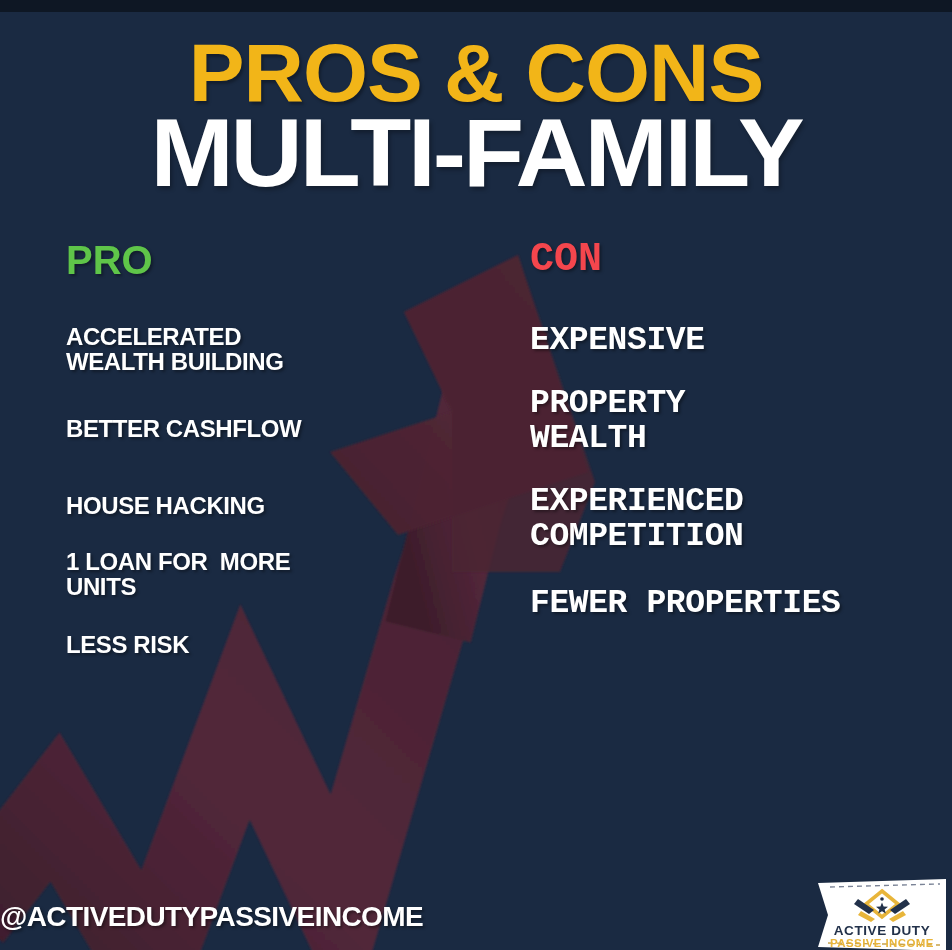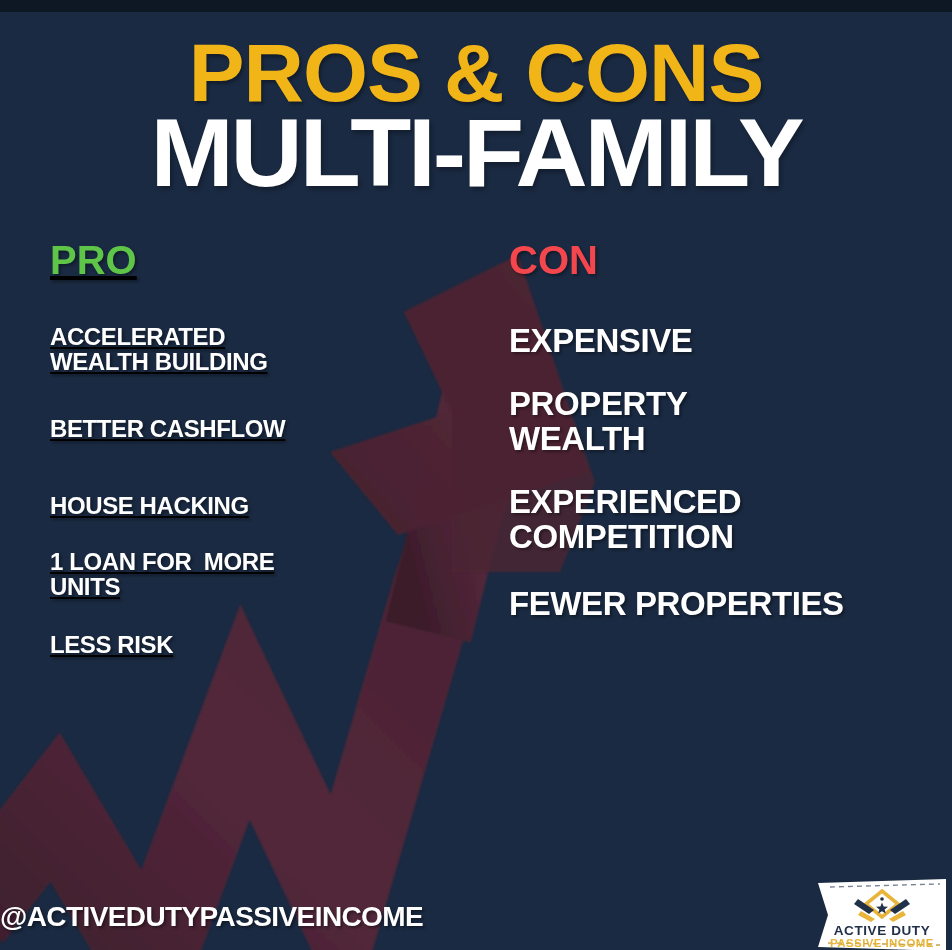--- a/index.html
+++ b/index.html
@@ -67,22 +67,22 @@
     transform: scaleX(1.03);
     margin-top: -4px;
     text-shadow: 2px 3px 4px rgba(0,0,0,0.30);
   }
 
   
   .column {
     position: absolute;
     top: 228px;
   }
-  #pro-column { left: 50px;  width: 400px; text-decoration: underline; }
-  #con-column { left: 509px; width: 410px; }
+  #pro-column { left: 66px;  width: 400px; }
+  #con-column { left: 530px; width: 410px; font-family: Liberation Mono, monospace; }
 
   .col-header {
     font-size: 40px;
     font-weight: bold;
     line-height: 1;
     letter-spacing: 0px;
     margin: 0 0 44px 0;
     text-shadow: 2px 2px 3px rgba(0,0,0,0.35);
   }
   #pro-header { color: #5fc549; }

